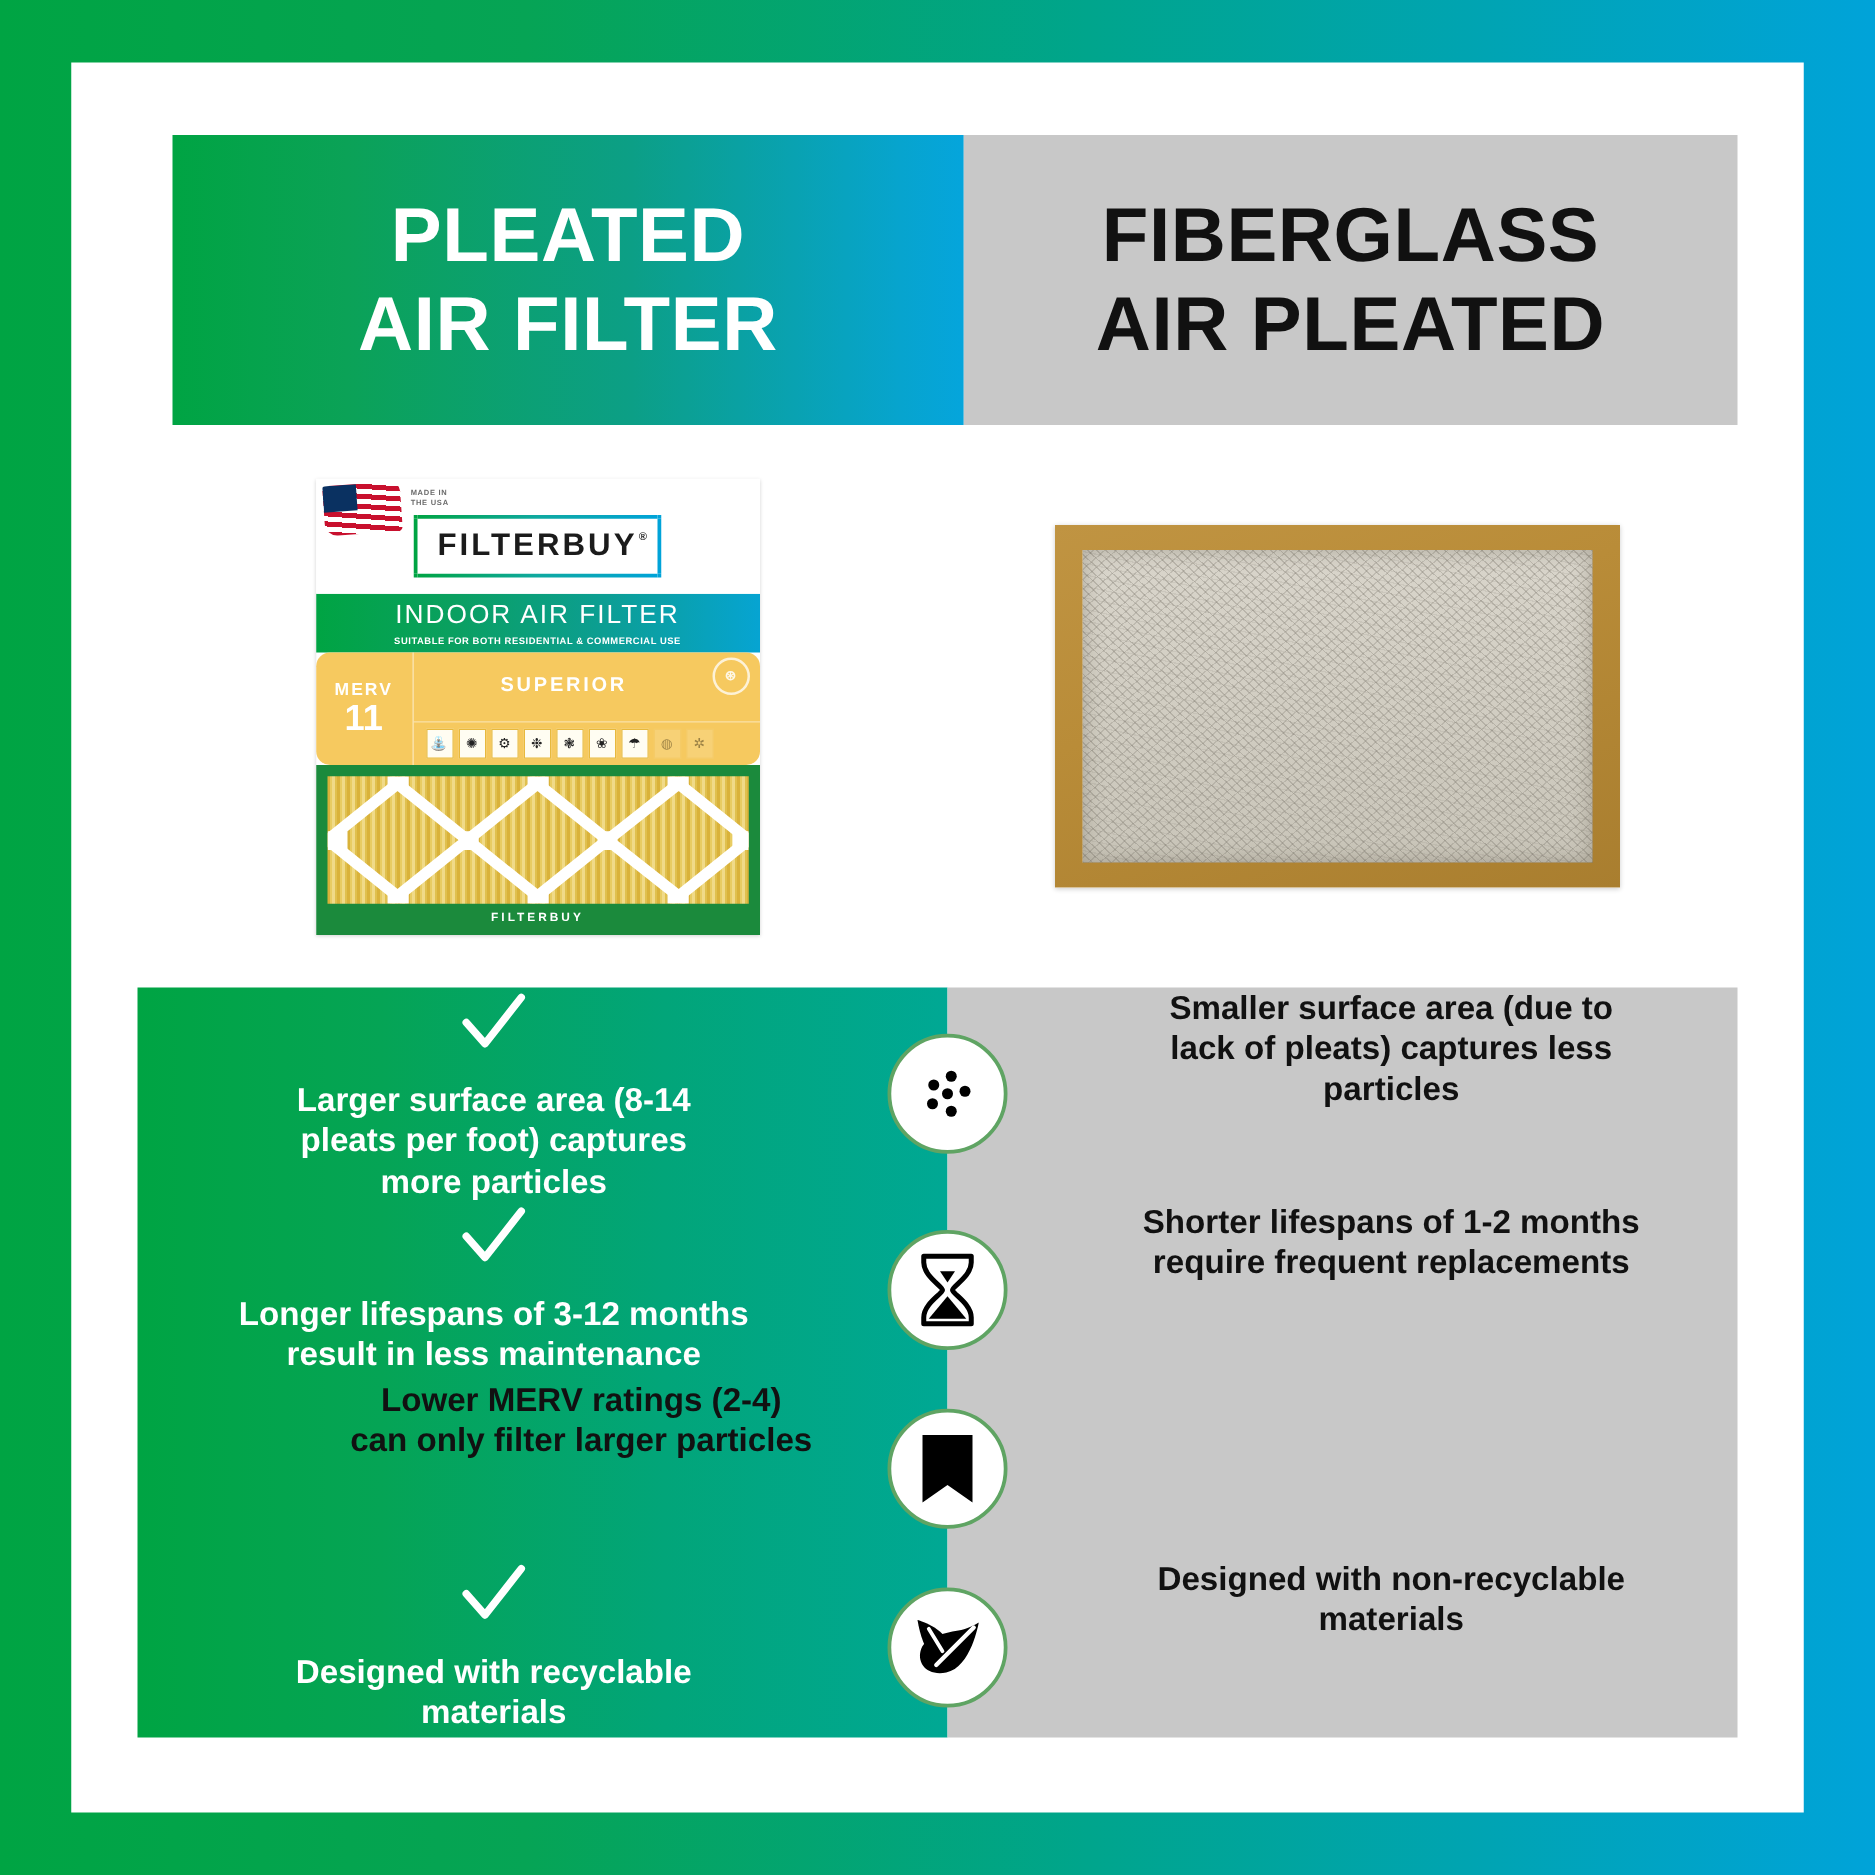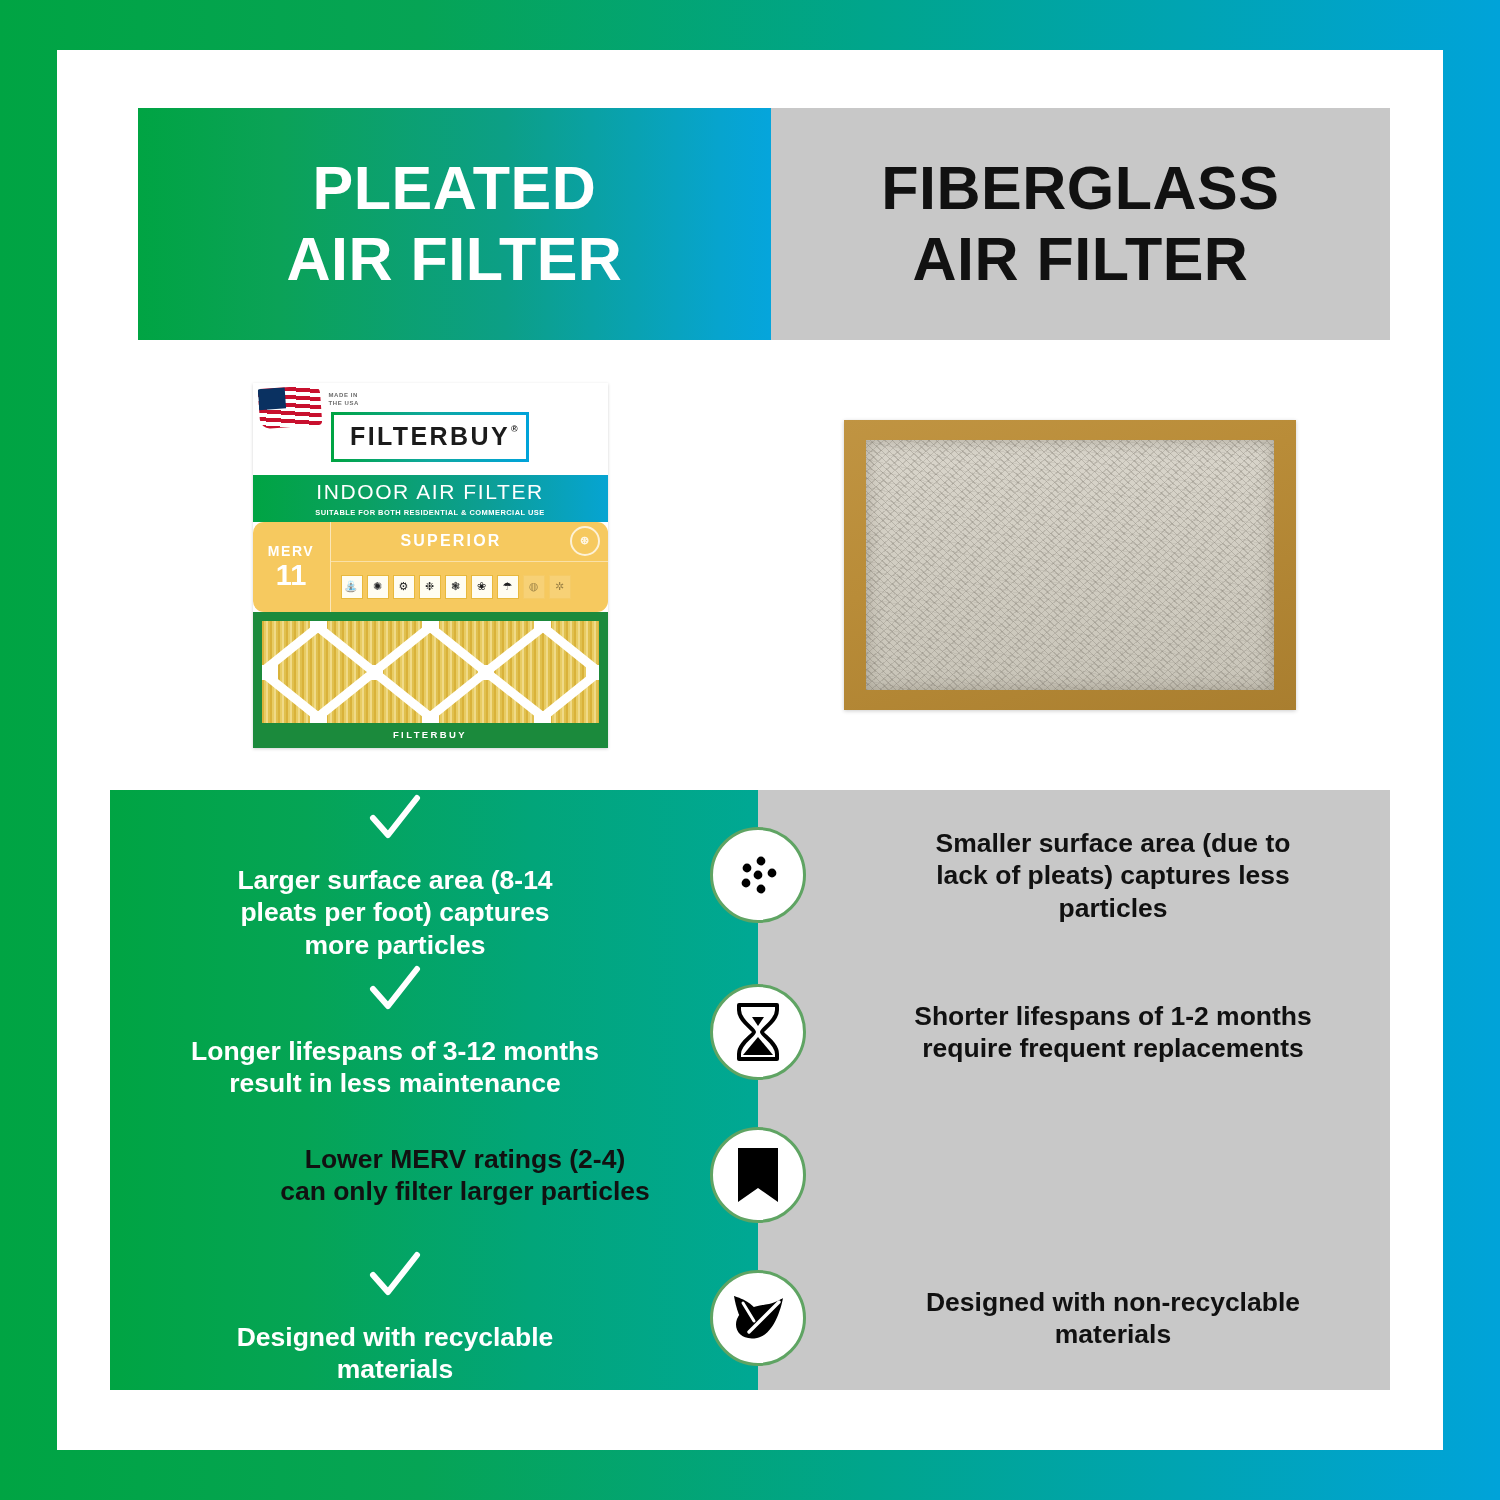--- a/index.html
+++ b/index.html
@@ -137,21 +137,21 @@
     width: 78px;
     display: flex; flex-direction: column;
     align-items: center; justify-content: center;
     color: #ffffff;
     border-right: 1px solid rgba(255,255,255,0.55);
   }
   .pf-merv-label { font-size: 14px; font-weight: 700; letter-spacing: 1.6px; }
   .pf-merv-value { font-size: 29px; font-weight: 700; line-height: 1; margin-top: 2px; }
   .pf-mid-right { flex: 1; display: flex; flex-direction: column; }
   .pf-grade-row {
-    height: 40px; display: flex; align-items: center; justify-content: center;
+    height: 56px; display: flex; align-items: center; justify-content: center;
     position: relative;
     border-bottom: 1px solid rgba(255,255,255,0.45);
   }
   .pf-grade {
     font-size: 16px; font-weight: 700; letter-spacing: 2.2px; color: #ffffff;
     margin-left: -36px;
   }
   .pf-seal {
     position: absolute; right: 8px; top: 4px;
     width: 30px; height: 30px; border-radius: 50%;
@@ -250,21 +250,21 @@
   .crow-text-left {
     flex: 1;
     color: #ffffff;
     font-size: 26.5px;
     font-weight: 700;
     line-height: 1.22;
     text-align: center;
   }
   .crow-right {
     width: 632px; height: 100%;
-    display: flex; align-items: center;
+    display: flex; 
     padding: 0 34px 0 112px;
   }
   .crow-text-right {
     flex: 1;
     color: #111111;
     font-size: 26.5px;
     font-weight: 700;
     line-height: 1.22;
     text-align: center;
   }
@@ -290,21 +290,21 @@
 <div id="infographic">
   <div id="canvas">
 
     <div class="header-row">
       <div class="header-pleated">
         <div class="header-title light bind-pre">PLEATED
 AIR FILTER</div>
       </div>
       <div class="header-fiberglass">
         <div class="header-title dark bind-pre">FIBERGLASS
-AIR FILTER</div>
+AIR PLEATED</div>
       </div>
     </div>
 
     <div class="products-band">
 
       <div class="product-cell">
         <div class="pleated-filter">
 
           <div class="pf-top">
             <div class="pf-flag"></div>

